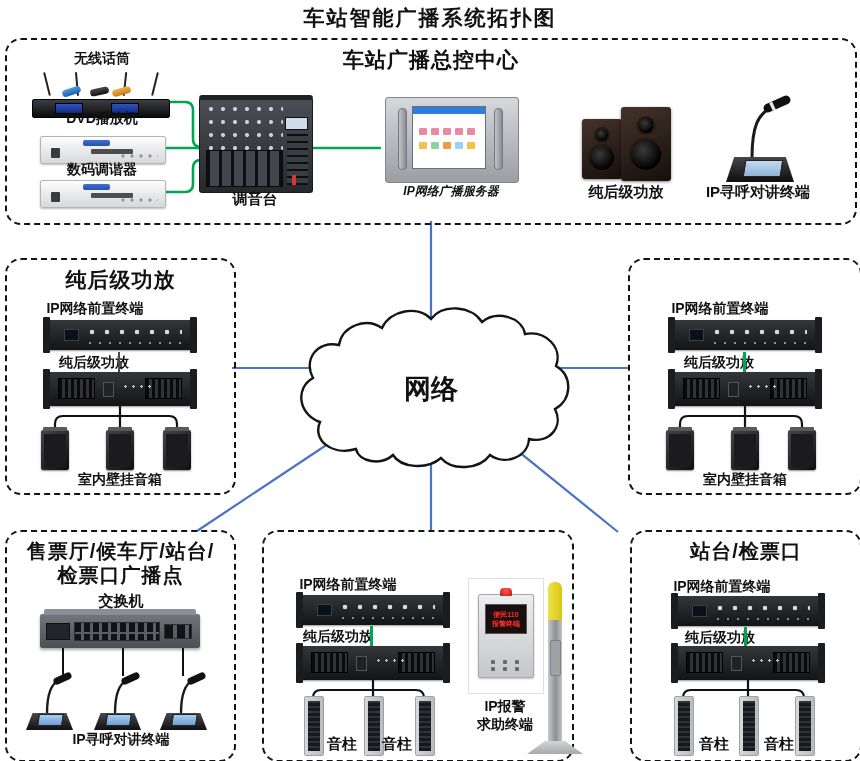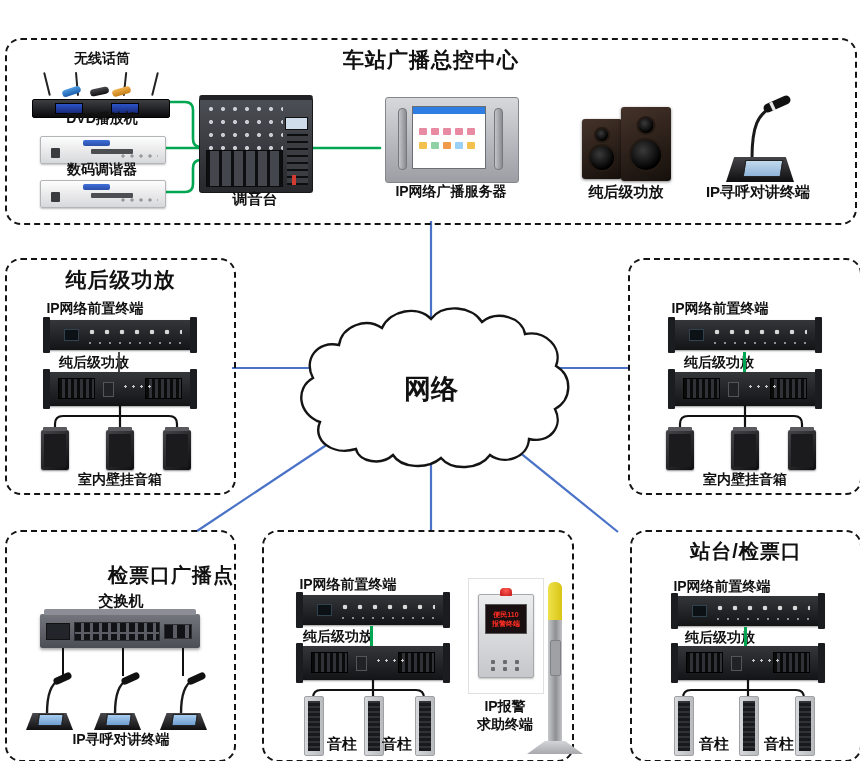--- a/index.html
+++ b/index.html
@@ -2,21 +2,21 @@
 <html><head>
 <meta charset="utf-8">
 <style>
   html,body{margin:0;padding:0;background:#fff;}
   body{font-family:"Liberation Sans","DejaVu Sans",sans-serif;color:#111;}
   #stage{position:relative;width:860px;height:761px;background:#fff;overflow:hidden;}
   #overlay{position:absolute;left:0;top:0;width:860px;height:761px;pointer-events:none;}
   .zone{position:absolute;border:2.5px dashed #141414;border-radius:16px;background:transparent;}
   .ztitle{position:absolute;left:0;right:0;top:6px;text-align:center;font-size:21px;font-weight:bold;letter-spacing:1px;}
   .ztitle.small{font-size:20px;}
-  .ztitle.l2{top:30px;text-align:right;}
+  .ztitle.l2{top:30px;}
   .lbl{position:absolute;font-size:14px;font-weight:bold;text-align:center;white-space:nowrap;}
   .maintitle{position:absolute;left:0;right:0;top:4px;text-align:center;font-size:21px;font-weight:bold;letter-spacing:2px;}
   
   .rack,.amp{position:absolute;background:linear-gradient(#35363a,#131416);border-radius:2px;box-shadow:0 1px 2px rgba(0,0,0,.4);}
   .rack::before,.rack::after,.amp::before,.amp::after{content:"";position:absolute;top:-3px;bottom:-3px;width:7px;background:#1b1c1f;border-radius:1px;}
   .rack::before,.amp::before{left:-1px;}
   .rack::after,.amp::after{right:-1px;}
   .rack .disp{position:absolute;left:13%;top:30%;width:9%;height:34%;background:#0c1116;border:1px solid #31424f;}
   .rack .knobs{position:absolute;left:28%;right:9%;top:22%;height:11px;background-image:radial-gradient(circle at 5px 5px,#d9d9d9 2px,rgba(0,0,0,0) 2.6px);background-size:15px 11px;background-repeat:repeat-x;}
   .rack .dots{position:absolute;left:28%;right:9%;bottom:14%;height:6px;background-image:radial-gradient(circle at 3px 3px,#8f8f8f 1px,rgba(0,0,0,0) 1.5px);background-size:10px 6px;background-repeat:repeat-x;}
@@ -82,20 +82,21 @@
   .vlink{position:absolute;width:3px;background:#00a651;}
   .vlink.gray{width:2px;background:#4a4a4a;}
   .drop{position:absolute;width:2px;background:#111;}
   .bus{position:absolute;overflow:visible;}
 </style>
 </head>
 <body>
 
 <div id="stage">
 
+  <div class="maintitle">车站智能广播系统拓扑图</div>
 
   <svg id="overlay" viewBox="0 0 860 761">
     <g stroke="#4a73c8" stroke-width="2.2" fill="none">
       <path d="M431,221 V330"></path>
       <path d="M232,368 H335"></path>
       <path d="M505,368 H629"></path>
       <path d="M352,428 L197,531"></path>
       <path d="M431,450 V531"></path>
       <path d="M487,426 L618,532"></path>
     </g>
@@ -169,21 +170,21 @@
         </div>
         <div class="row r2">
           <i class="chip" style="background:#f2c14e;"></i>
             <i class="chip" style="background:#8fd0a5;"></i>
           <i class="chip" style="background:#f2994a;"></i>
             <i class="chip" style="background:#9ad0f5;"></i>
           <i class="chip" style="background:#f2c14e;"></i>
         </div>
       </div>
     </div>
-    <div class="lbl" style="left:350px;top:143px;width:188px;font-size:14px;">IP网络广播服务器</div>
+    <div class="lbl" style="left:350px;top:143px;width:188px;font-size:12px;font-style:italic;">IP网络广播服务器</div>
 
     <div class="spkpair" style="left:573px;top:63px;width:92px;height:78px;">
       <div class="spk" style="left:2px;bottom:2px;width:40px;height:60px;">
         <i class="c1" style="top:8px;width:12px;height:12px;"></i>
         <i class="c2" style="bottom:7px;width:24px;height:24px;"></i>
       </div>
       <div class="spk" style="left:41px;bottom:0;width:50px;height:74px;">
         <i class="c1" style="top:9px;width:15px;height:15px;"></i>
         <i class="c2" style="bottom:9px;width:30px;height:30px;"></i>
       </div>
@@ -265,20 +266,21 @@
     <div class="wallspk" style="left:101px;top:170px;width:28px;height:40px;">
         <i class="fr"></i>
       </div>
     <div class="wallspk" style="left:158px;top:170px;width:28px;height:40px;">
         <i class="fr"></i>
       </div>
     <div class="lbl" style="left:40px;top:211px;width:150px;">室内壁挂音箱</div>
   </div>
 
   <div class="zone" style="left:5px;top:530px;width:227px;height:228px;">
+    <div class="ztitle small">售票厅/候车厅/站台/</div>
     <div class="ztitle small l2">检票口广播点</div>
     <div class="lbl" style="left:64px;top:60px;width:100px;font-size:15px;">交换机</div>
     <div class="switch" style="left:33px;top:82px;width:160px;height:34px;">
       <div class="mgmt"></div>
         <div class="ports"></div>
         <div class="sfp"></div>
     </div>
     <i class="drop" style="left:55px;top:116px;height:28px;"></i>
     <i class="drop" style="left:115px;top:116px;height:28px;"></i>
     <i class="drop" style="left:175px;top:116px;height:28px;"></i>

